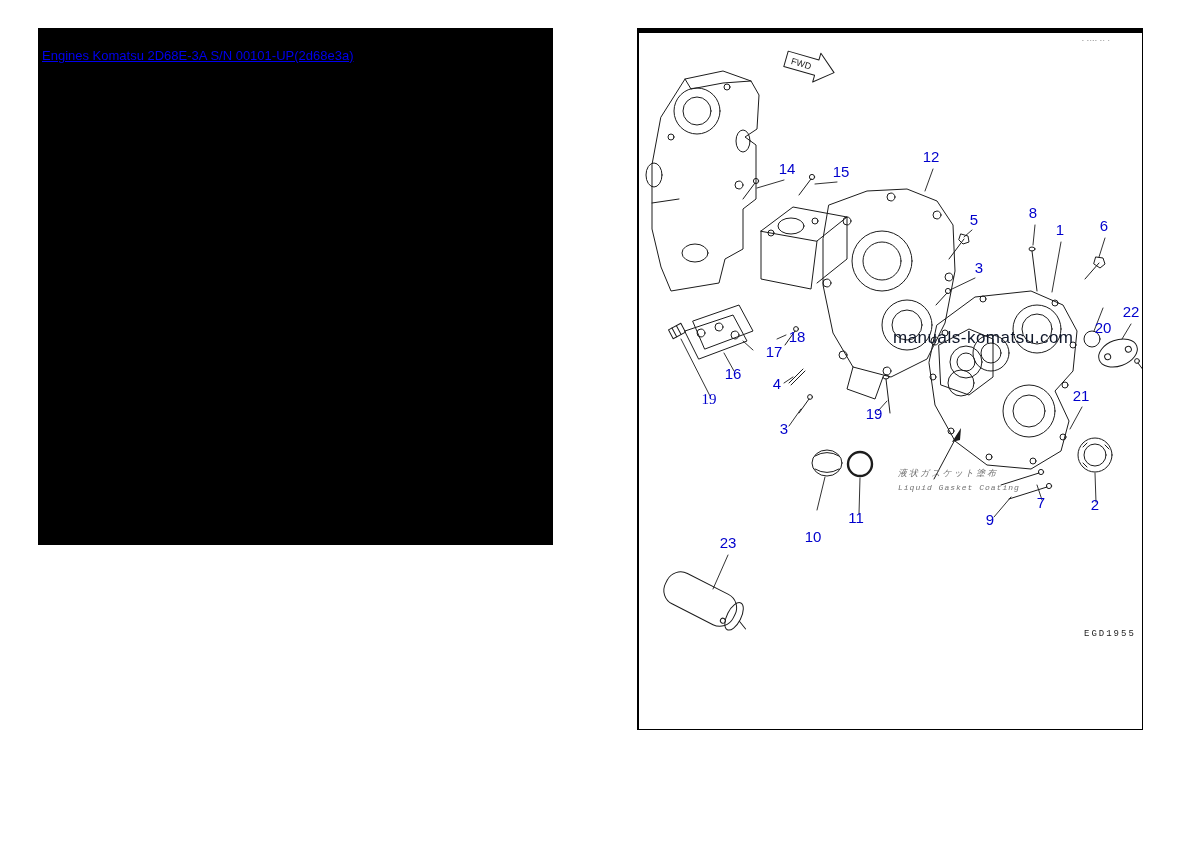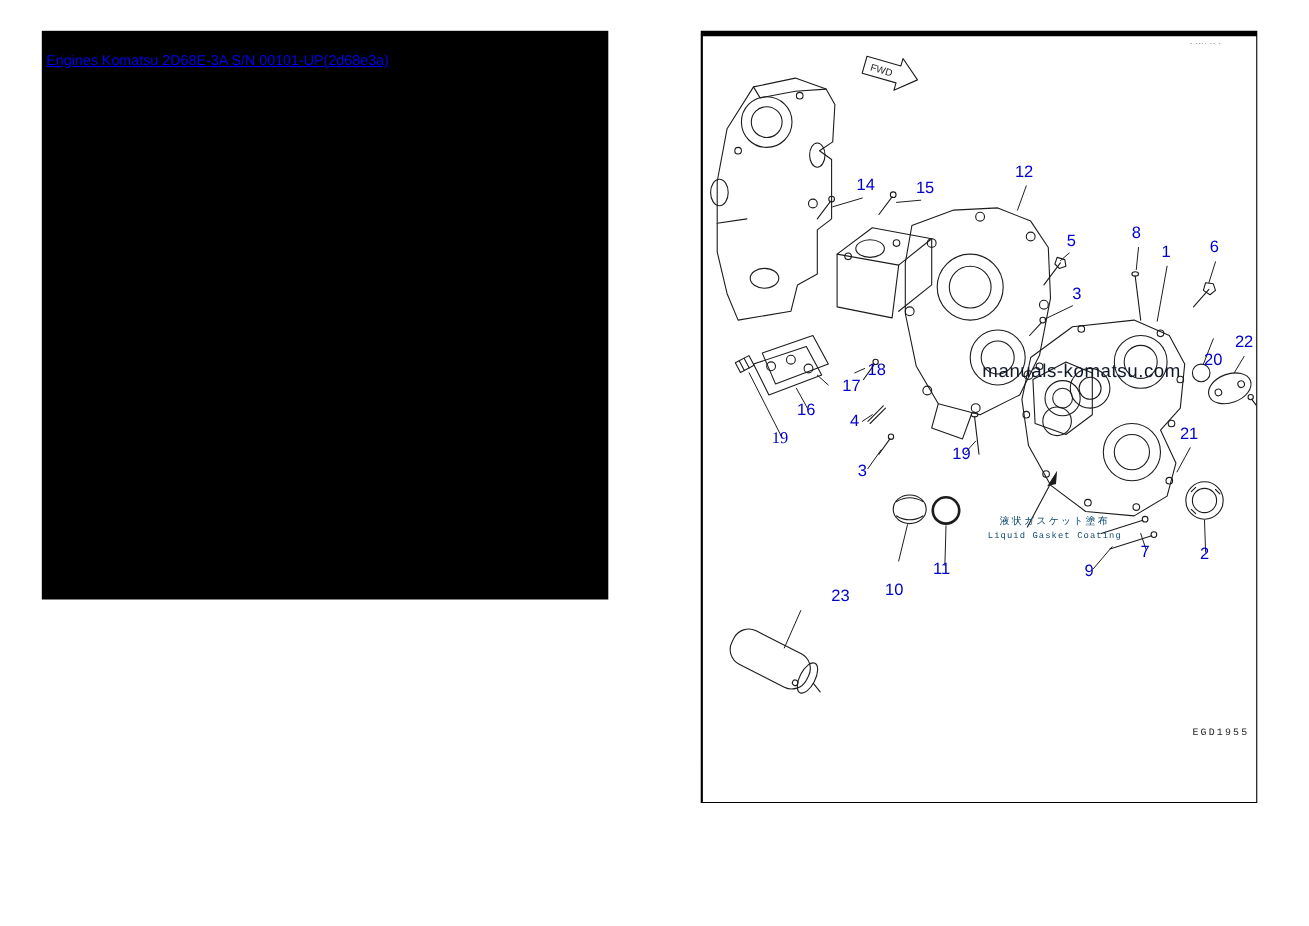--- a/index.html
+++ b/index.html
@@ -31,29 +31,29 @@
     font-family:"Liberation Sans", sans-serif;
   }
 
   .watermark {
     position:absolute; left:893px; top:328px;
     color:#0f172a; font-size:17px; letter-spacing:0.5px; white-space:nowrap;
   }
   .figure-code {
     position:absolute; left:1084px; top:629px;
     font-size:9px; letter-spacing:2px; color:#222222;
-    font-family:"Liberation Mono", monospace; white-space:nowrap;margin-top:32px;
+    font-family:"Liberation Mono", monospace; white-space:nowrap;
   }
   .corner-mark {
     position:absolute; left:1082px; top:37px;
     font-size:5px; color:#555555; letter-spacing:1px; white-space:nowrap;
   }
   .gasket-note {
     position:absolute; left:898px; top:468px;
-    color:#0c4a6e; text-align:center; line-height:1.5; white-space:nowrap;
+    color:#737373; text-align:left; line-height:1.5; white-space:nowrap;font-style:italic;
   }
   .gasket-note .jp { font-size:9px; letter-spacing:2px; font-family:"Liberation Mono", monospace; }
   .gasket-note .en { font-size:8px; letter-spacing:1px; font-family:"Liberation Mono", monospace; }
 </style>
 </head>
 <body>
 
 <div class="page">
 
   <div class="black-panel">
@@ -296,16 +296,16 @@
       <div class="callout" style="left: 777px; top: 383px;">4</div>
       <div class="callout" style="left: 709px; top: 399px; font-family: Liberation Serif, serif;">19</div>
       <div class="callout" style="left: 874px; top: 413px;">19</div>
       <div class="callout" style="left: 784px; top: 428px;">3</div>
       <div class="callout" style="left: 1081px; top: 395px;">21</div>
       <div class="callout" style="left: 813px; top: 536px;">10</div>
       <div class="callout" style="left: 856px; top: 517px;">11</div>
       <div class="callout" style="left: 990px; top: 519px;">9</div>
       <div class="callout" style="left: 1041px; top: 502px;">7</div>
       <div class="callout" style="left: 1095px; top: 504px;">2</div>
-      <div class="callout" style="left: 728px; top: 542px; margin-left: 36px;">23</div>
+      <div class="callout" style="left: 728px; top: 542px;">23</div>
     </div>
 
 </div>
 
 </body></html>

